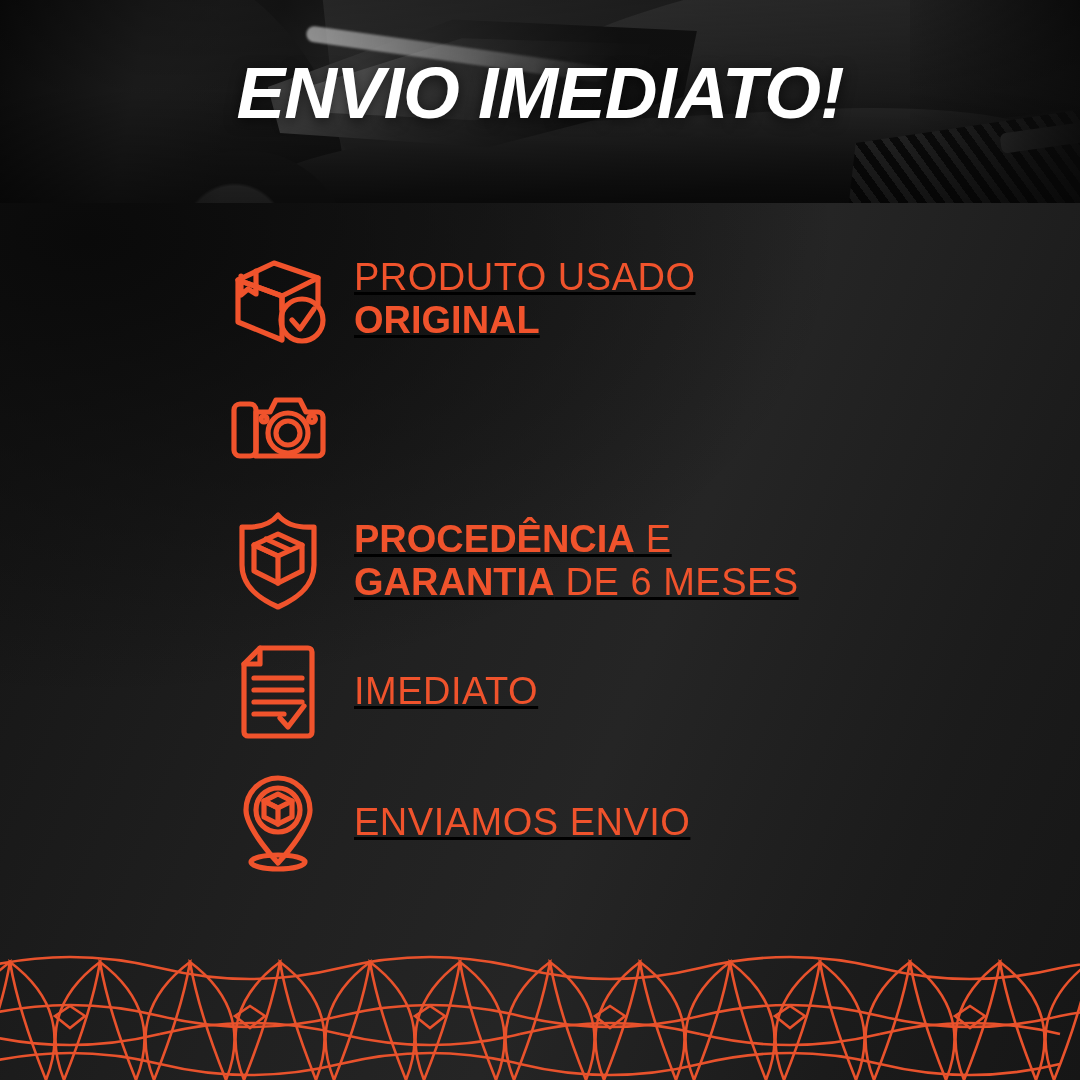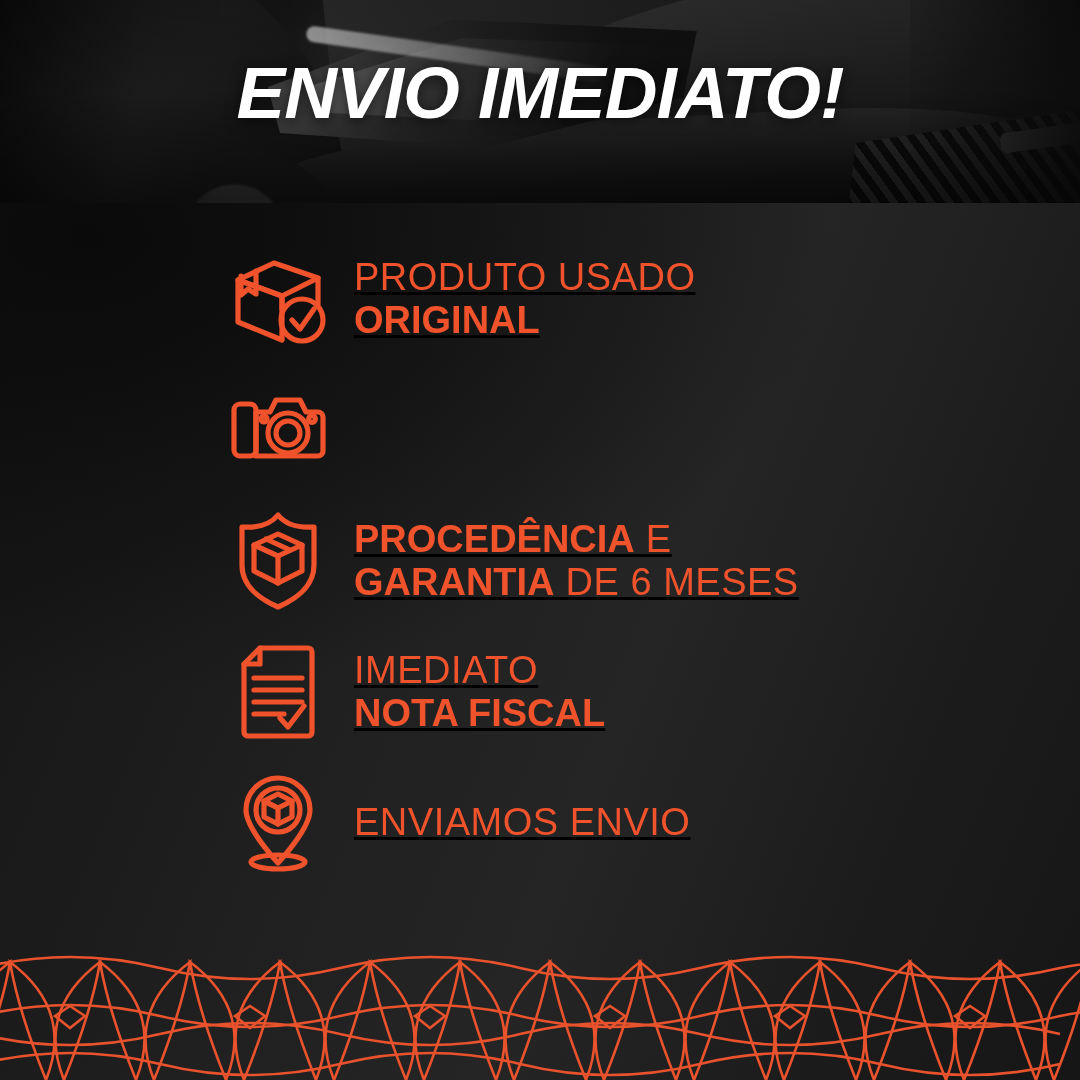--- a/index.html
+++ b/index.html
@@ -233,21 +233,20 @@
           <path d="M34 8 V24 H18"></path>
           <path d="M28 38 H76"></path>
           <path d="M28 50 H76"></path>
           <path d="M28 62 H76"></path>
           <path d="M28 74 H58"></path>
           <path d="M54 78 L62 87 L78 66"></path>
         </svg>
       </div>
       <div class="ftext">
         <span class="l1 r">IMEDIATO</span>
-        <span class="l2 b">NOTA FISCAL</span>
       </div>
     </div>
 
     <div class="feature">
       <div class="ficon">
         <svg width="104" height="104" viewBox="0 0 104 104" fill="none" stroke="#f0532c" stroke-width="5.2" stroke-linecap="round" stroke-linejoin="round">
           <path d="M52 92 C52 92 20 58 20 39 A32 32 0 0 1 84 39 C84 58 52 92 52 92 Z"></path>
           <circle cx="52" cy="39" r="22"></circle>
           <path d="M38 30 L52 23 L66 30 L52 37 Z"></path>
           <path d="M38 30 V46 L52 53 V37 Z"></path>

